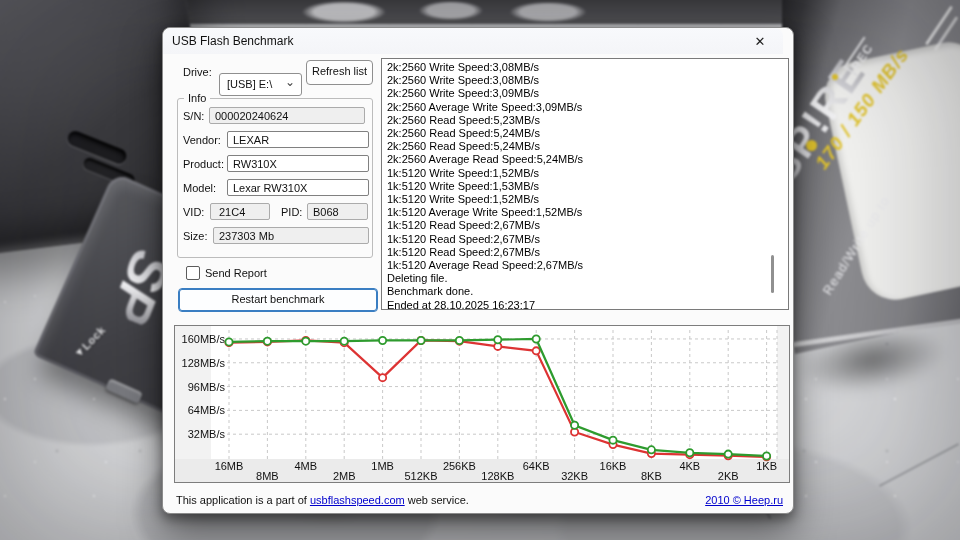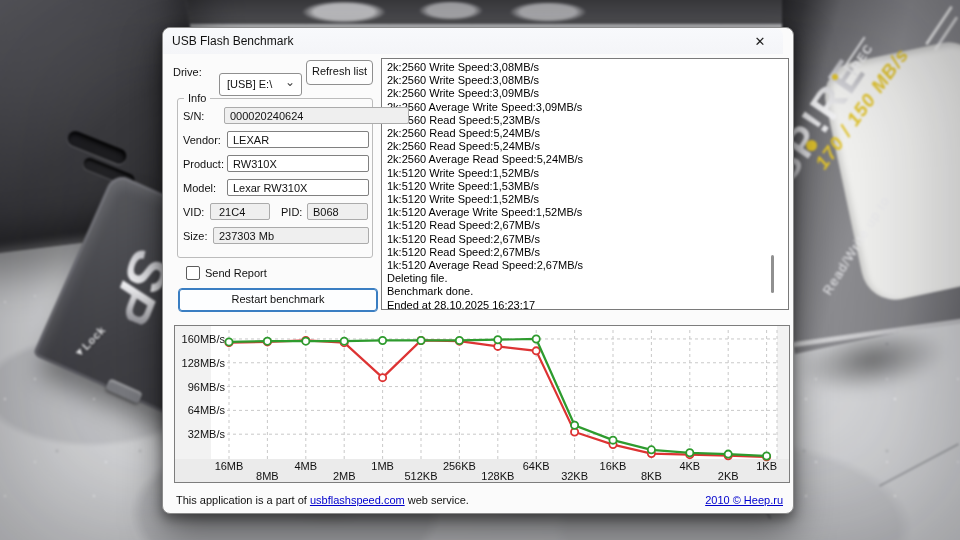--- a/index.html
+++ b/index.html
@@ -144,21 +144,21 @@
     <div class="pkg-edge"></div>
     <div class="vignette"></div>
   </div>
 
   <div class="win">
     <div class="titlebar">
       <div class="title">USB Flash Benchmark</div>
       <div class="close">✕</div>
     </div>
 
-    <div class="lbl" style="left:10px;top:38px;">Drive:</div>
+    <div class="lbl" style="left:20px;top:38px;">Drive:</div>
     <div class="combo">
       <span class="val">[USB] E:\</span>
       <span class="chev">⌄</span>
     </div>
     <div class="btn btn-refresh">Refresh list</div>
 
     <div class="log">2k:2560 Write Speed:3,08MB/s
 2k:2560 Write Speed:3,08MB/s
 2k:2560 Write Speed:3,09MB/s
 2k:2560 Average Write Speed:3,09MB/s
@@ -176,21 +176,21 @@
 1k:5120 Average Read Speed:2,67MB/s
 Deleting file.
 Benchmark done.
 Ended at 28.10.2025 16:23:17</div>
     <div class="log-thumb"></div>
 
     <div class="group"></div>
     <div class="group-legend">Info</div>
 
     <div class="lbl" style="left:20px;top:82px;">S/N:</div>
-    <div class="field ro" style="left:61px;top:79px;width:185px;">000020240624</div>
+    <div class="field ro" style="left:46px;top:79px;width:156px;">000020240624</div>
 
     <div class="lbl" style="left:20px;top:106px;">Vendor:</div>
     <div class="field ed" style="left:64px;top:103px;width:142px;">LEXAR</div>
 
     <div class="lbl" style="left:20px;top:130px;">Product:</div>
     <div class="field ed" style="left:64px;top:127px;width:142px;">RW310X</div>
 
     <div class="lbl" style="left:20px;top:154px;">Model:</div>
     <div class="field ed" style="left:64px;top:151px;width:142px;">Lexar RW310X</div>
 

